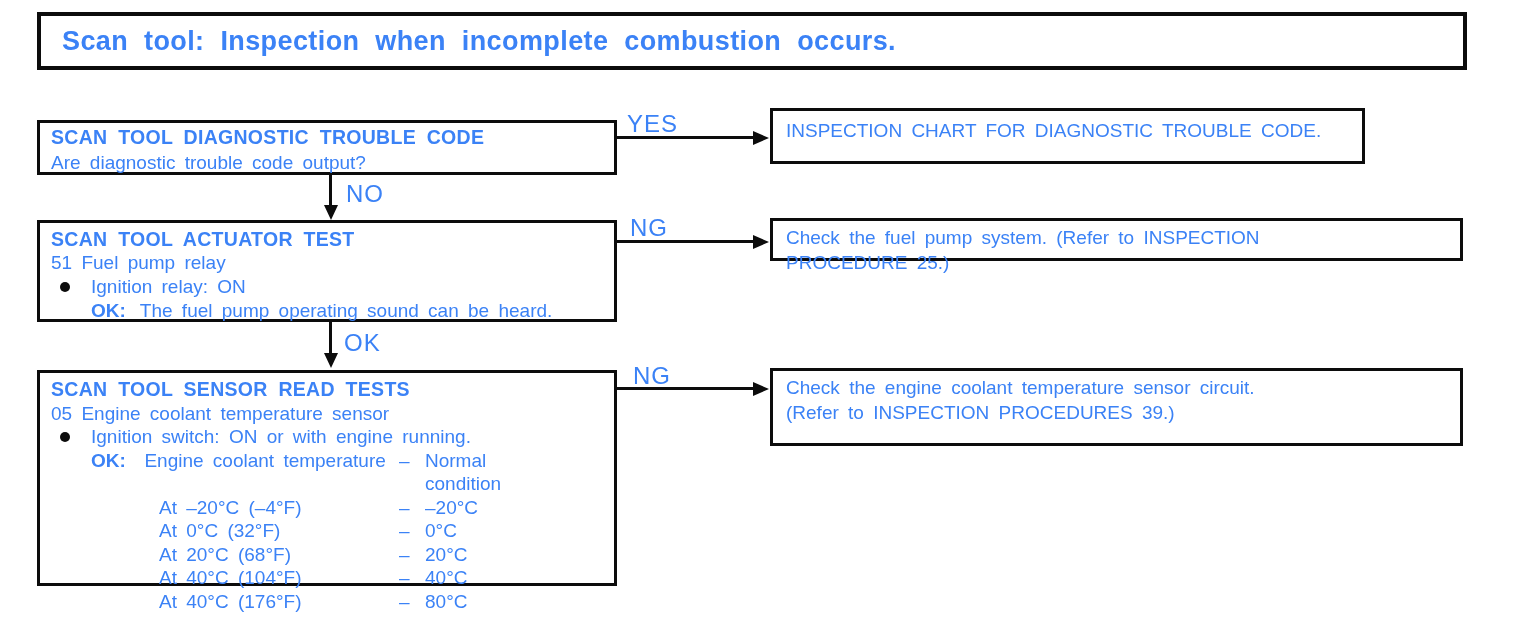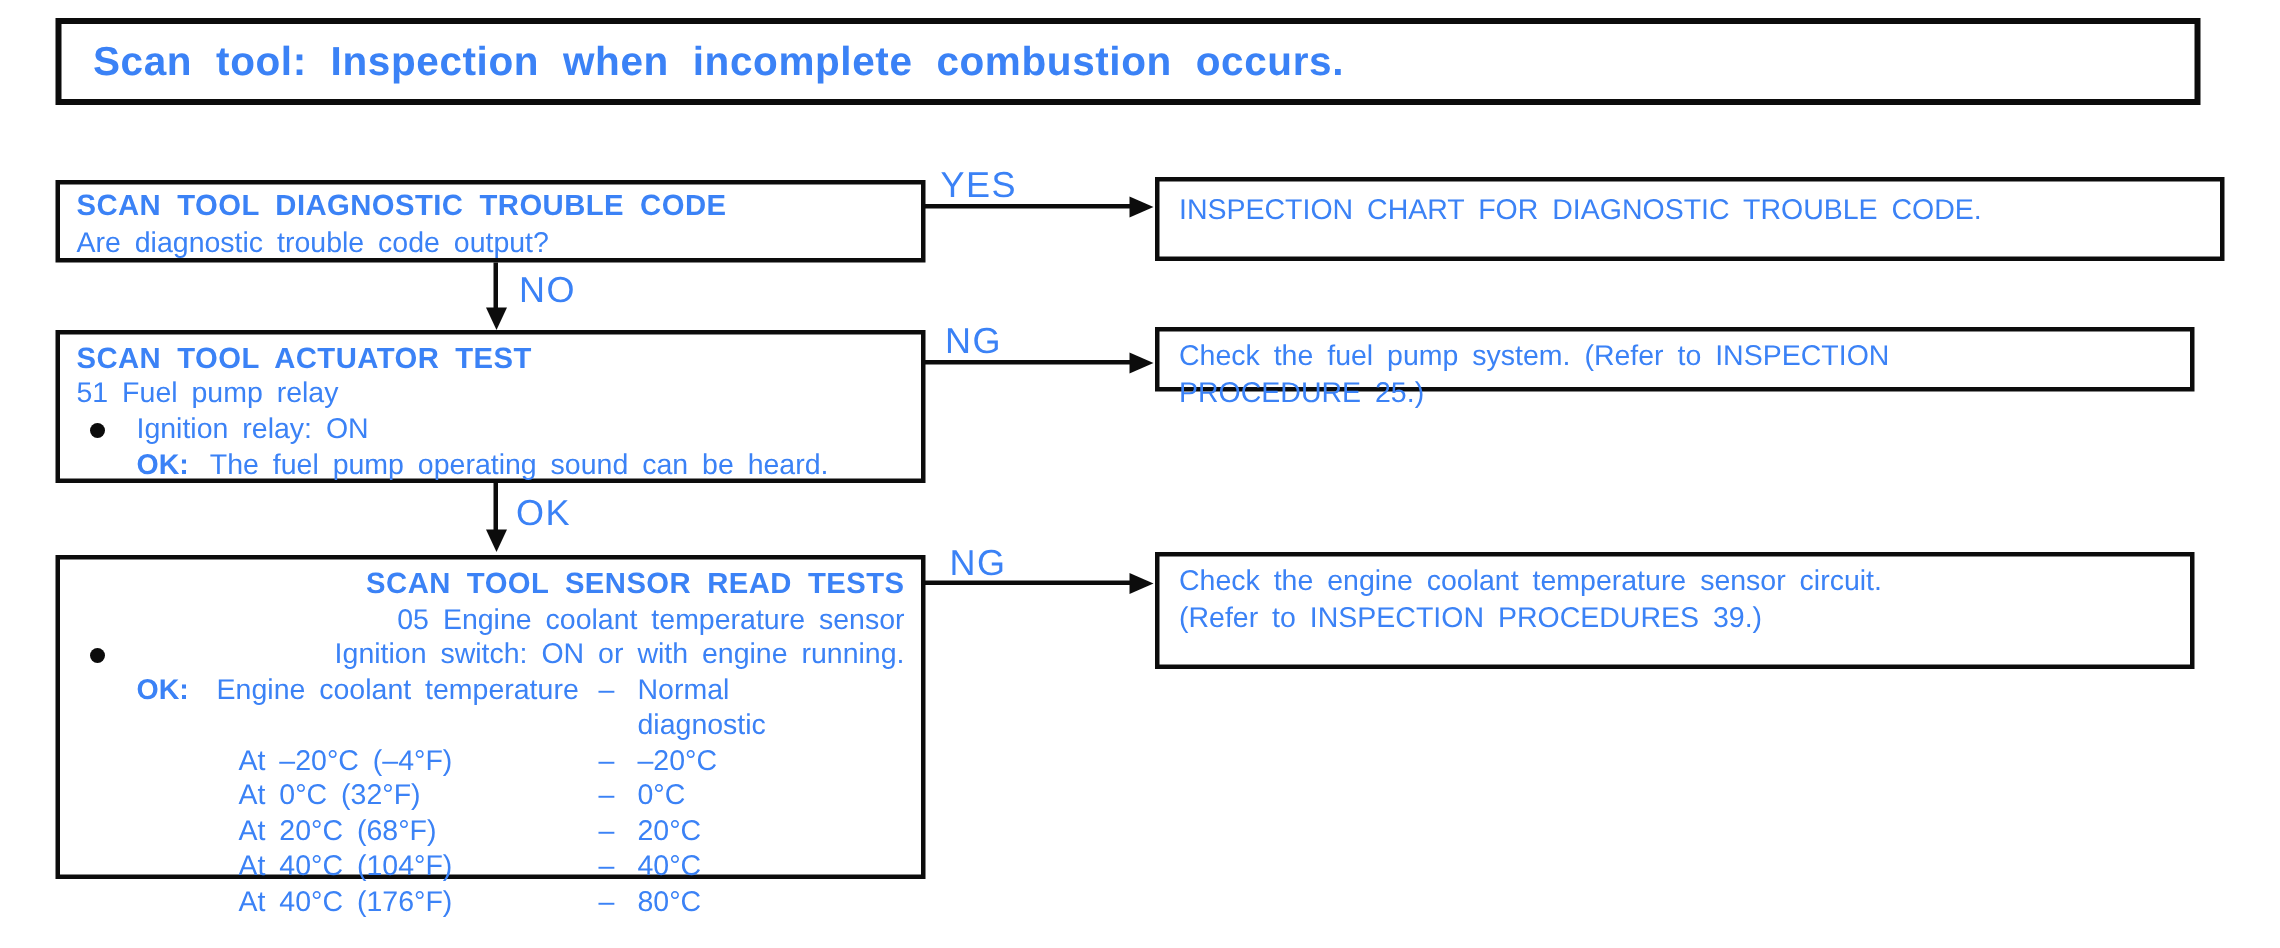--- a/index.html
+++ b/index.html
@@ -96,21 +96,21 @@
 
   <div class="box" style="left:37px; top:120px; width:580px; height:55px; padding:2px 11px;">
     <div class="b-head lh25">SCAN TOOL DIAGNOSTIC TROUBLE CODE</div>
     <div class="b-line lh25">Are diagnostic trouble code output?</div>
   </div>
 
   <div class="branch-label" style="left:627px; top:110px;">YES</div>
   <div class="line-h" style="left:615px; top:136px; width:140px;"></div>
   <div class="arr-r" style="left:753px; top:130.5px;"></div>
 
-  <div class="box" style="left:770px; top:118px; width:713px; height:56px; padding:7px 13px;">
+  <div class="box" style="left:770px; top:108px; width:595px; height:56px; padding:7px 13px;">
     <div class="b-line lh25">INSPECTION CHART FOR DIAGNOSTIC TROUBLE CODE.</div>
   </div>
 
   <div class="line-v" style="left:329px; top:175px; width:3px; height:32px;"></div>
   <div class="arr-d" style="left:324px; top:205px;"></div>
   <div class="branch-label" style="left:346px; top:180px;">NO</div>
 
   <div class="box" style="left:37px; top:220px; width:580px; height:102px; padding:4px 11px;">
     <div class="b-head lh24">SCAN TOOL ACTUATOR TEST</div>
     <div class="b-line lh24">51 Fuel pump relay</div>
@@ -128,35 +128,35 @@
 
   <div class="box" style="left:770px; top:218px; width:693px; height:43px; padding:4px 13px;">
     <div class="b-line lh25">Check the fuel pump system. (Refer to INSPECTION</div>
     <div class="b-line lh25">PROCEDURE 25.)</div>
   </div>
 
   <div class="line-v" style="left:329px; top:322px; width:3px; height:34px;"></div>
   <div class="arr-d" style="left:324px; top:353px;"></div>
   <div class="branch-label" style="left:344px; top:329px;">OK</div>
 
-  <div class="box" style="left:37px; top:370px; width:580px; height:216px; padding:5px 11px;text-align:right;">
+  <div class="box" style="left:37px; top:370px; width:580px; height:216px; padding:5px 11px;">
     <div class="b-head r3">SCAN TOOL SENSOR READ TESTS</div>
     <div class="b-line r3">05 Engine coolant temperature sensor</div>
     <div class="b-line r3 bullet-row">
       <span class="bullet-dot"></span>
       <div class="bullet-text">Ignition switch: ON or with engine running.</div>
     </div>
     <div class="b-line r3">
       <span class="c-ind"><b>OK:</b>&nbsp;&nbsp;
         <span>Engine coolant temperature</span></span>
       <span class="c-dash">–</span>
       <span class="c-val">Normal</span>
     </div>
     <div class="b-line r3">
-      <span class="c-val">diagnostic</span>
+      <span class="c-val">condition</span>
     </div>
     <div class="b-line r3">
       <span class="c-at">At –20°C (–4°F)</span>
       <span class="c-dash">–</span>
       <span class="c-val">–20°C</span>
     </div>
     <div class="b-line r3">
       <span class="c-at">At 0°C (32°F)</span>
       <span class="c-dash">–</span>
       <span class="c-val">0°C</span>

